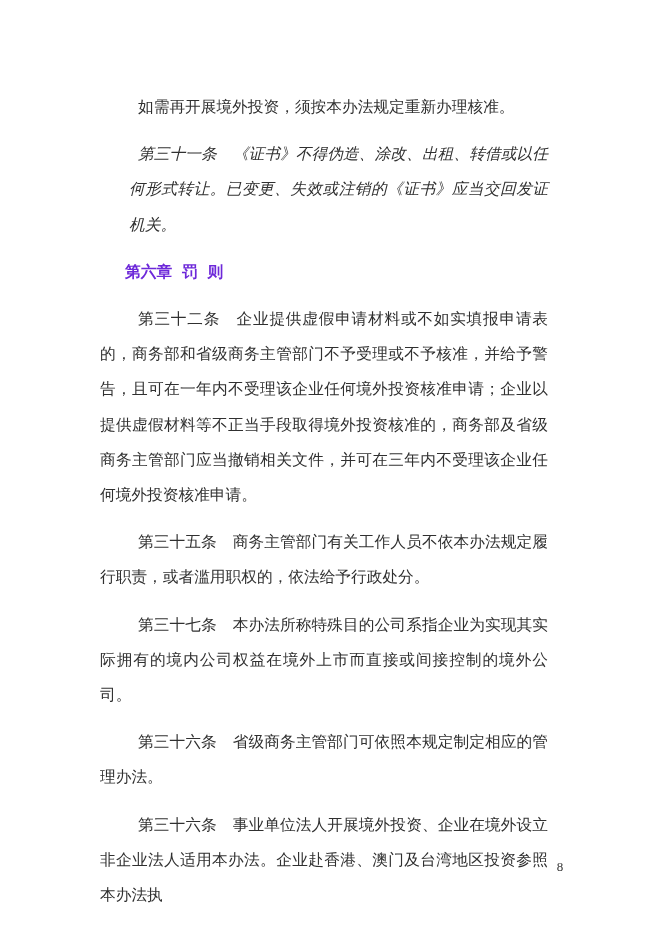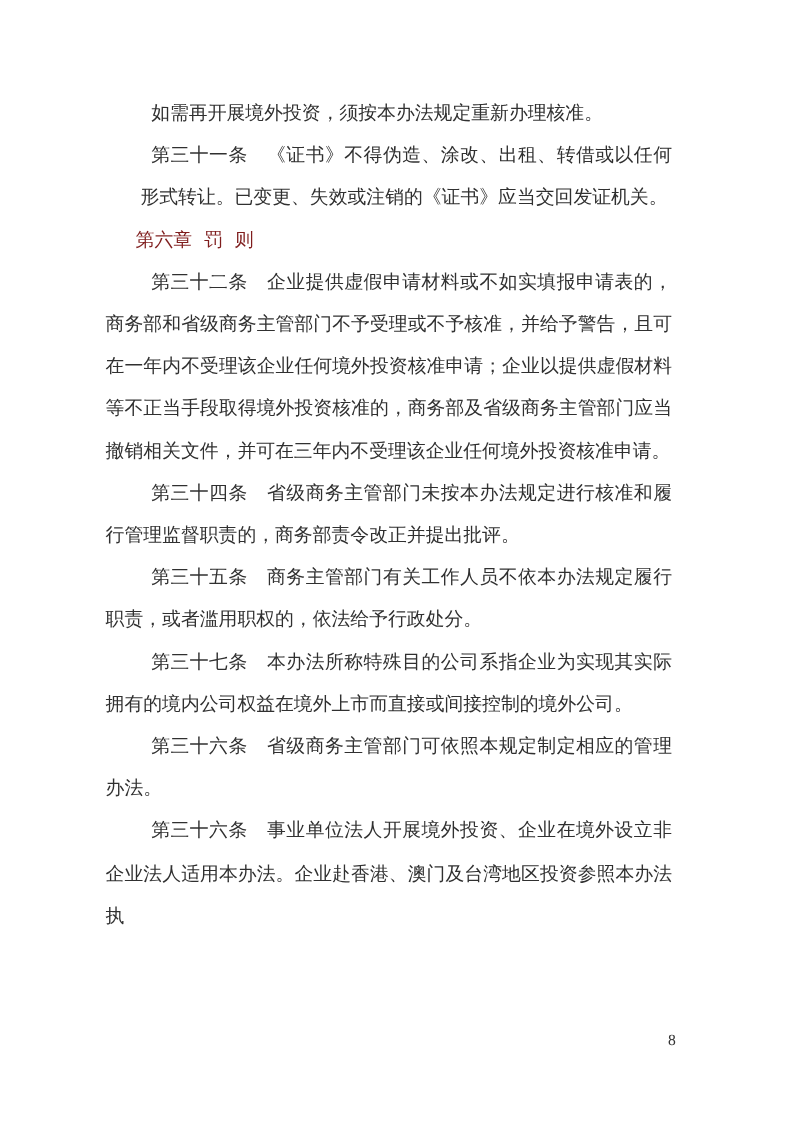--- a/index.html
+++ b/index.html
@@ -26,32 +26,33 @@
     left: 88px;
     top: 77px;
     width: 472px;
     font-size: 15.7px;
     line-height: 35.2px;
     color: #303030;
     text-align: justify;
     text-justify: inter-character;
   }
   .doc-body p {
-    margin: 0;
+    margin: 12px;
     padding: 0;
     text-indent: 38px;
   }
   .doc-body p.body-indented {
     padding-left: 29px;
     text-indent: 9px;
+    font-style: italic;
   }
   .doc-body p.chapter {
-    font-weight: normal;
+    font-weight: bold;
     text-indent: 25px;
-    color: #7f1d1d;
+    color: #6d28d9;
     word-spacing: 6px;
     text-align: left;
   }
   .page-number {
     position: absolute;
     left: 549px;
     top: 859px;
     width: 22px;
     text-align: center;
     font-size: 13px;
@@ -61,20 +62,19 @@
 </style>
 </head>
 <body>
 
 <div class="page">
   <div class="doc-body">
     <p>如需再开展境外投资，须按本办法规定重新办理核准。</p>
     <p class="body-indented">第三十一条　《证书》不得伪造、涂改、出租、转借或以任何形式转让。已变更、失效或注销的《证书》应当交回发证机关。</p>
     <p class="chapter">第六章 罚 则</p>
     <p>第三十二条　企业提供虚假申请材料或不如实填报申请表的，商务部和省级商务主管部门不予受理或不予核准，并给予警告，且可在一年内不受理该企业任何境外投资核准申请；企业以提供虚假材料等不正当手段取得境外投资核准的，商务部及省级商务主管部门应当撤销相关文件，并可在三年内不受理该企业任何境外投资核准申请。</p>
-    <p>第三十四条　省级商务主管部门未按本办法规定进行核准和履行管理监督职责的，商务部责令改正并提出批评。</p>
     <p>第三十五条　商务主管部门有关工作人员不依本办法规定履行职责，或者滥用职权的，依法给予行政处分。</p>
     <p>第三十七条　本办法所称特殊目的公司系指企业为实现其实际拥有的境内公司权益在境外上市而直接或间接控制的境外公司。</p>
     <p>第三十六条　省级商务主管部门可依照本规定制定相应的管理办法。</p>
     <p>第三十六条　事业单位法人开展境外投资、企业在境外设立非企业法人适用本办法。企业赴香港、澳门及台湾地区投资参照本办法执</p>
   </div>
   <div class="page-number">8</div>
 </div>
 
 </body></html>

